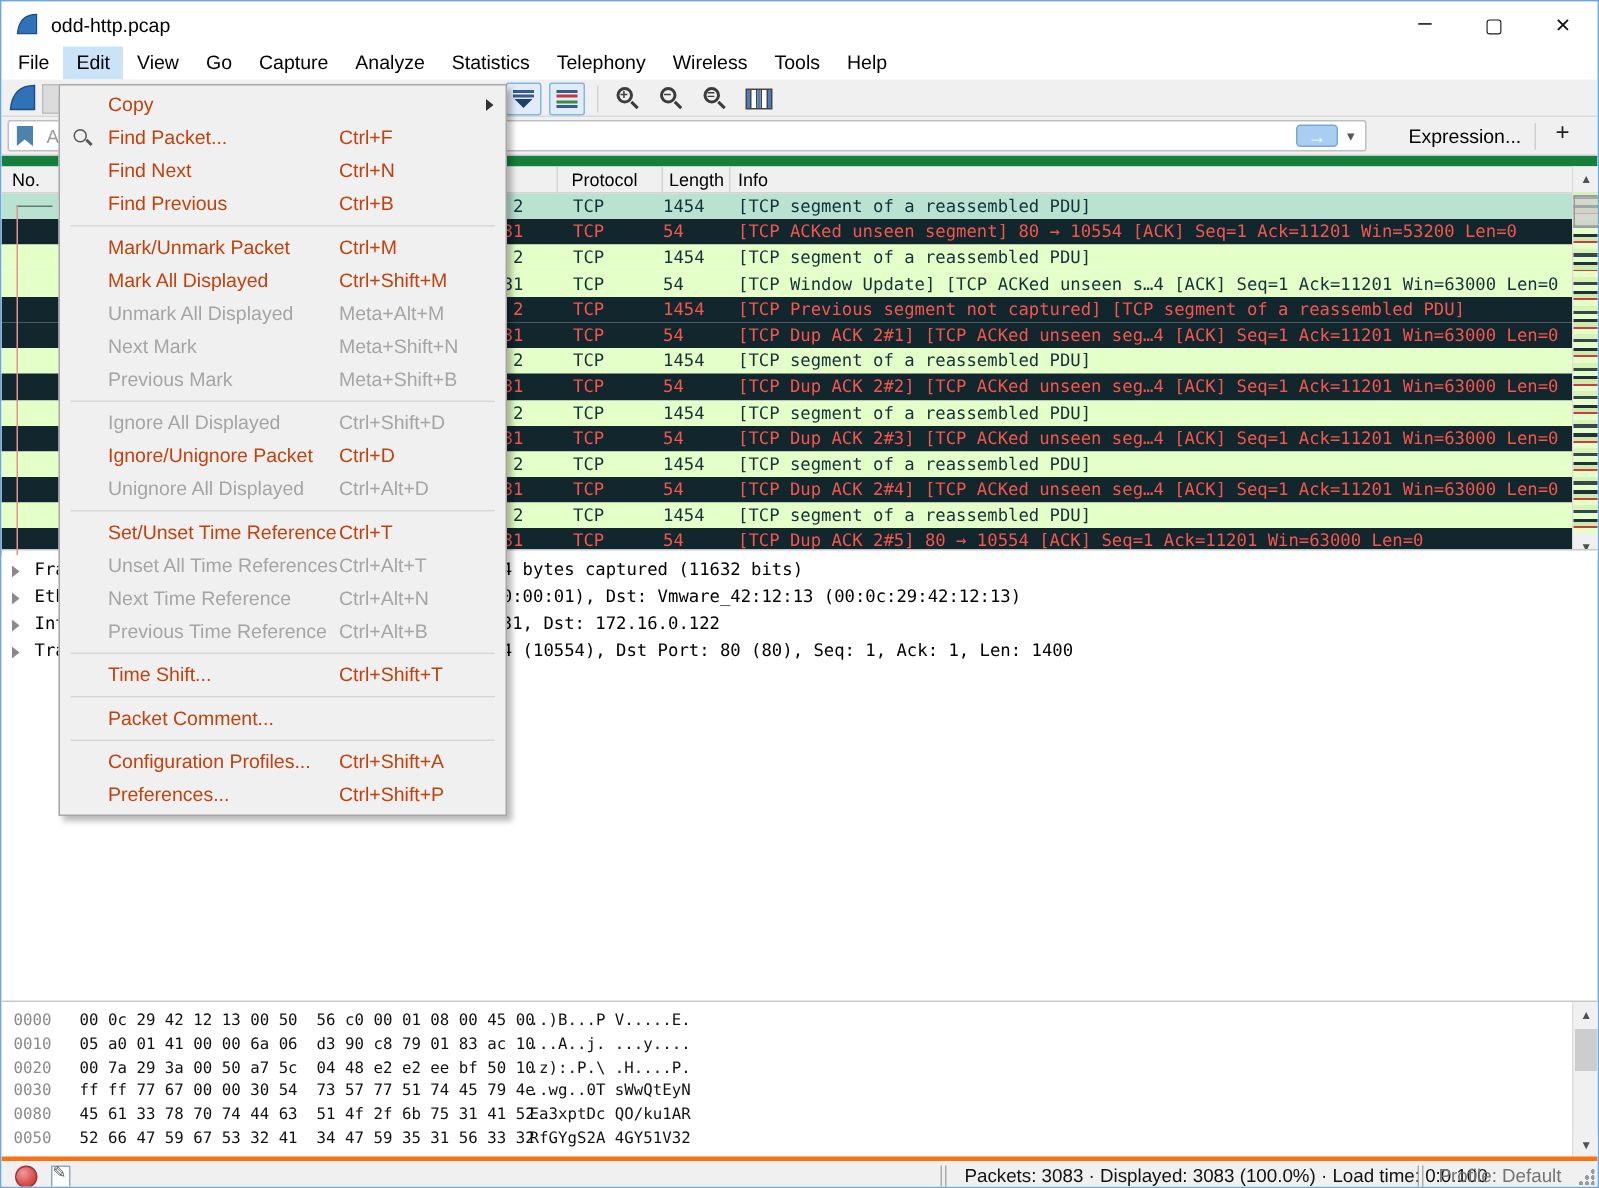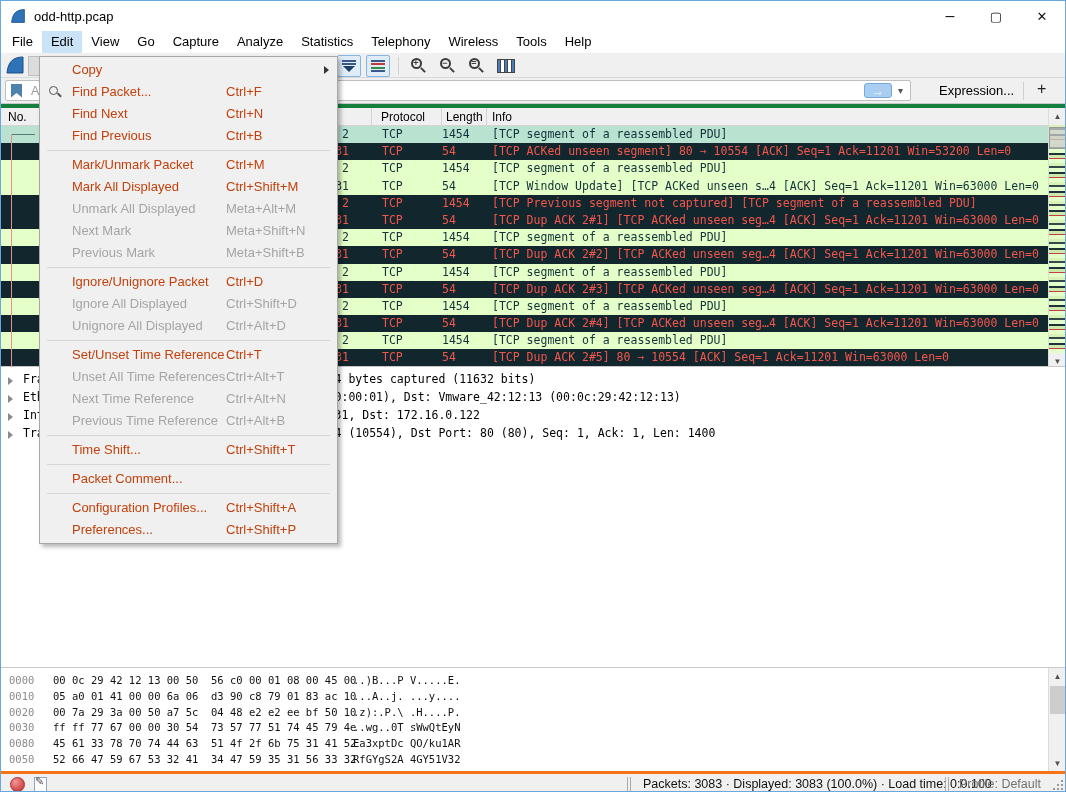--- a/index.html
+++ b/index.html
@@ -42,21 +42,21 @@
   .filter-input{position:absolute;left:4px;top:2px;width:906px;height:21px;background:#fff;border:1px solid #bfbfbf;border-radius:2px;display:flex;align-items:center;}
   .bookmark{width:11px;height:14px;margin-left:5px;background:#4f81ad;clip-path:polygon(0 0,100% 0,100% 100%,50% 68%,0 100%);}
   .filter-placeholder{margin-left:9px;color:#9a9a9a;font-size:12.5px;flex:1;white-space:nowrap;overflow:hidden;}
   .applybtn{width:28px;height:15px;background:#a9cef1;border:1px solid #74a7da;border-radius:3px;color:#fff;
     display:flex;align-items:center;justify-content:center;font-weight:bold;font-size:12px;line-height:1;margin-right:6px;}
   .caret{color:#555;font-size:10px;margin-right:7px;}
   .expr{position:absolute;left:938px;top:5px;font-size:13px;color:#000;}
   .vline{position:absolute;left:1022px;top:4px;width:1px;height:18px;background:#cfcfcf;}
   .plusbtn{position:absolute;left:1036px;top:2px;font-size:16px;color:#222;}
   
-  .packetpane{position:absolute;left:0;top:103px;width:100%;height:262px;background:#fff;border-top:4px solid #15803d;}
+  .packetpane{position:absolute;left:0;top:103px;width:100%;height:262px;background:#fff;border-top:7px solid #15803d;}
   .plheader{position:absolute;left:0;top:0;width:1049px;height:18px;background:#f0f0f0;border-bottom:1px solid #d4d4d4;font-size:12px;}
   .plheader .hcell{position:absolute;top:0;height:18px;line-height:18px;border-right:1px solid #d4d4d4;padding-left:9px;overflow:hidden;}
   .rows{position:absolute;left:0;top:18px;width:1049px;}
   .prow{position:relative;width:100%;height:17.2px;font:11.5px "DejaVu Sans Mono", monospace;white-space:nowrap;overflow:hidden;}
   .prow .tail{position:absolute;left:0;top:0;width:348px;text-align:right;line-height:17.2px;}
   .prow .proto{position:absolute;left:381px;top:0;line-height:17.2px;}
   .prow .len{position:absolute;left:441px;top:0;width:40px;text-align:left;line-height:17.2px;}
   .prow .info{position:absolute;left:491px;top:0;line-height:17.2px;}
   .row-selected{background:#b9e2d1;color:#13323b;}
   .row-bad{background:#11262d;color:#f4564c;}
@@ -383,29 +383,29 @@
       </div>
       <div class="emitem disabled">
         <span class="lbl">Next Mark</span>
         <span class="sc">Meta+Shift+N</span>
       </div>
       <div class="emitem disabled">
         <span class="lbl">Previous Mark</span>
         <span class="sc">Meta+Shift+B</span>
       </div>
       <div class="emsep"></div>
+      <div class="emitem disabled">
+        <span class="lbl">Ignore All Displayed</span>
+        <span class="sc">Ctrl+Shift+D</span>
+      </div>
       <div class="emitem">
         <span class="lbl">Ignore/Unignore Packet</span>
         <span class="sc">Ctrl+D</span>
       </div>
       <div class="emitem disabled">
-        <span class="lbl">Ignore All Displayed</span>
-        <span class="sc">Ctrl+Shift+D</span>
-      </div>
-      <div class="emitem disabled">
         <span class="lbl">Unignore All Displayed</span>
         <span class="sc">Ctrl+Alt+D</span>
       </div>
       <div class="emsep"></div>
       <div class="emitem">
         <span class="lbl">Set/Unset Time Reference</span>
         <span class="sc">Ctrl+T</span>
       </div>
       <div class="emitem disabled">
         <span class="lbl">Unset All Time References</span>

